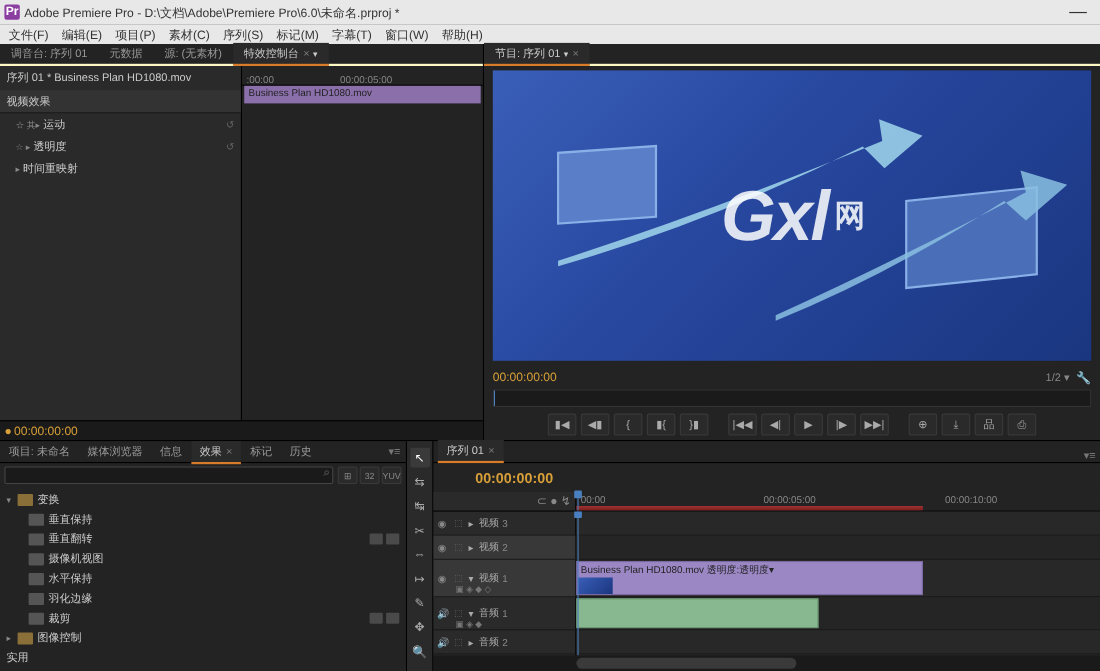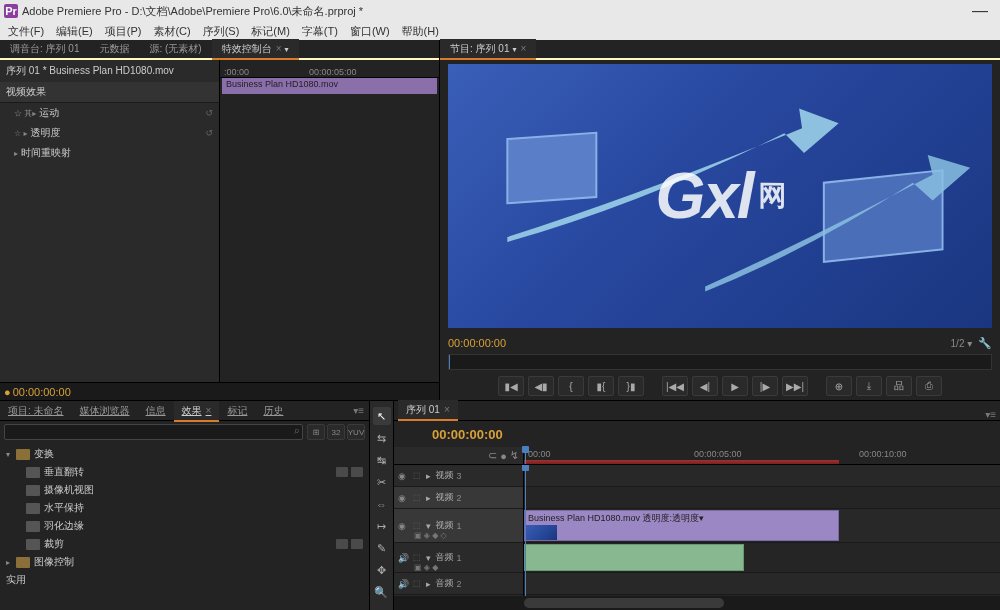--- a/index.html
+++ b/index.html
@@ -48,21 +48,21 @@
 .monitor-controls .scale { color: #888; font-size: 10px; margin-left: auto; margin-right: 4px; }
 .monitor-controls .wrench { color: #888; cursor: pointer; }
 .mini-ruler { height: 16px; margin: 0 8px 2px; background: #1a1a1a; position: relative; border: 1px solid #333; }
 .mini-ruler .played { position: absolute; left: 0; top: 0; bottom: 0; width: 1px; background: #4a7fc0; }
 .transport { height: 28px; display: flex; align-items: center; justify-content: center; gap: 4px; padding: 0 8px; }
 .tbtn { width: 26px; height: 20px; background: #2a2a2a; border: 1px solid #3a3a3a; border-radius: 2px; display: flex; align-items: center; justify-content: center; color: #aaa; cursor: pointer; font-size: 10px; }
 
 .bottom { display: flex; height: 210px; background: #232323; border-top: 1px solid #000; }
 .project-panel { width: 370px; border-right: 1px solid #000; display: flex; flex-direction: column; }
 .project-tabs { height: 20px; display: flex; align-items: center; font-size: 10px; border-bottom: 1px solid #000; }
-.project-tabs .tab { padding: 3px 8px; text-decoration: underline; }
+.project-tabs .tab { padding: 3px 8px; }
 .search-row { height: 22px; display: flex; align-items: center; padding: 2px 4px; gap: 4px; }
 .search-box { flex: 1; height: 16px; background: #1a1a1a; border: 1px solid #444; border-radius: 2px; padding: 0 14px 0 4px; color: #888; font-size: 9px; position: relative; }
 .search-box::after { content: "⌕"; position: absolute; right: 2px; top: -1px; color: #666; font-size: 11px; }
 .preset-btns { display: flex; gap: 2px; }
 .pbtn { width: 18px; height: 16px; background: #2a2a2a; border: 1px solid #3a3a3a; border-radius: 2px; cursor: pointer; display: flex; align-items: center; justify-content: center; color: #888; font-size: 8px; }
 .bin-tree { flex: 1; background: #232323; overflow: auto; padding: 2px 0; }
 .bin-item { display: flex; align-items: center; padding: 2px 6px; font-size: 10px; color: #ccc; cursor: pointer; }
 .bin-item .tw { width: 10px; color: #888; font-size: 8px; }
 .bin-item .folder { width: 14px; height: 11px; background: #8a7038; margin-right: 4px; border-radius: 1px; }
 .bin-item .preset { width: 14px; height: 11px; background: #555; margin-right: 4px; border-radius: 1px; }
@@ -241,20 +241,24 @@
       </div>
     </div>
     <div class="bin-tree">
       <div class="bin-item">
           <span class="tw">▾</span>
           <span class="folder"></span>
           <span>变换</span>
         </div>
       <div class="bin-item" style="padding-left:26px">
           <span class="preset"></span>
+          <span>垂直保持</span>
+        </div>
+      <div class="bin-item" style="padding-left:26px">
+          <span class="preset"></span>
           <span>垂直翻转</span>
           <span class="badges">
             <span class="badge"></span>
             <span class="badge"></span>
           </span>
         </div>
       <div class="bin-item" style="padding-left:26px">
           <span class="preset"></span>
           <span>摄像机视图</span>
         </div>

